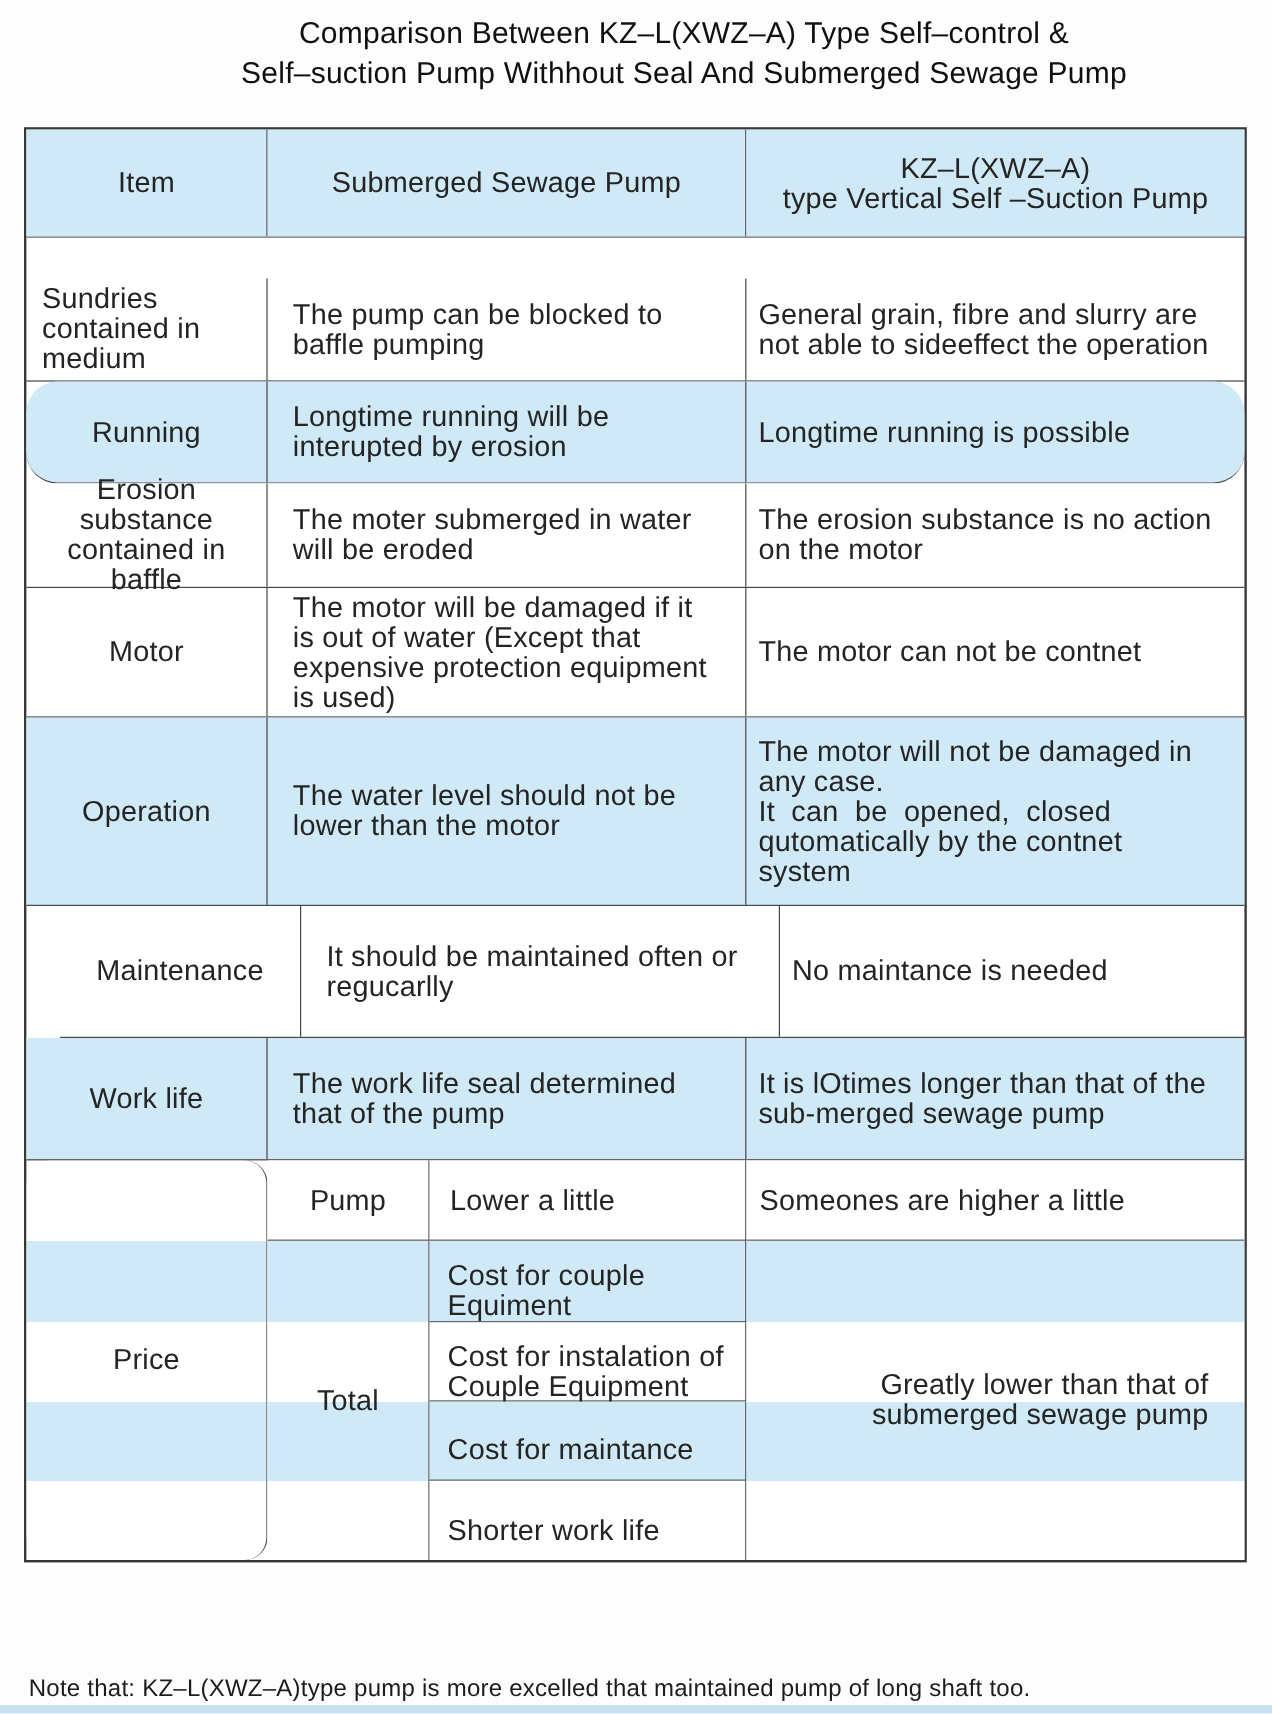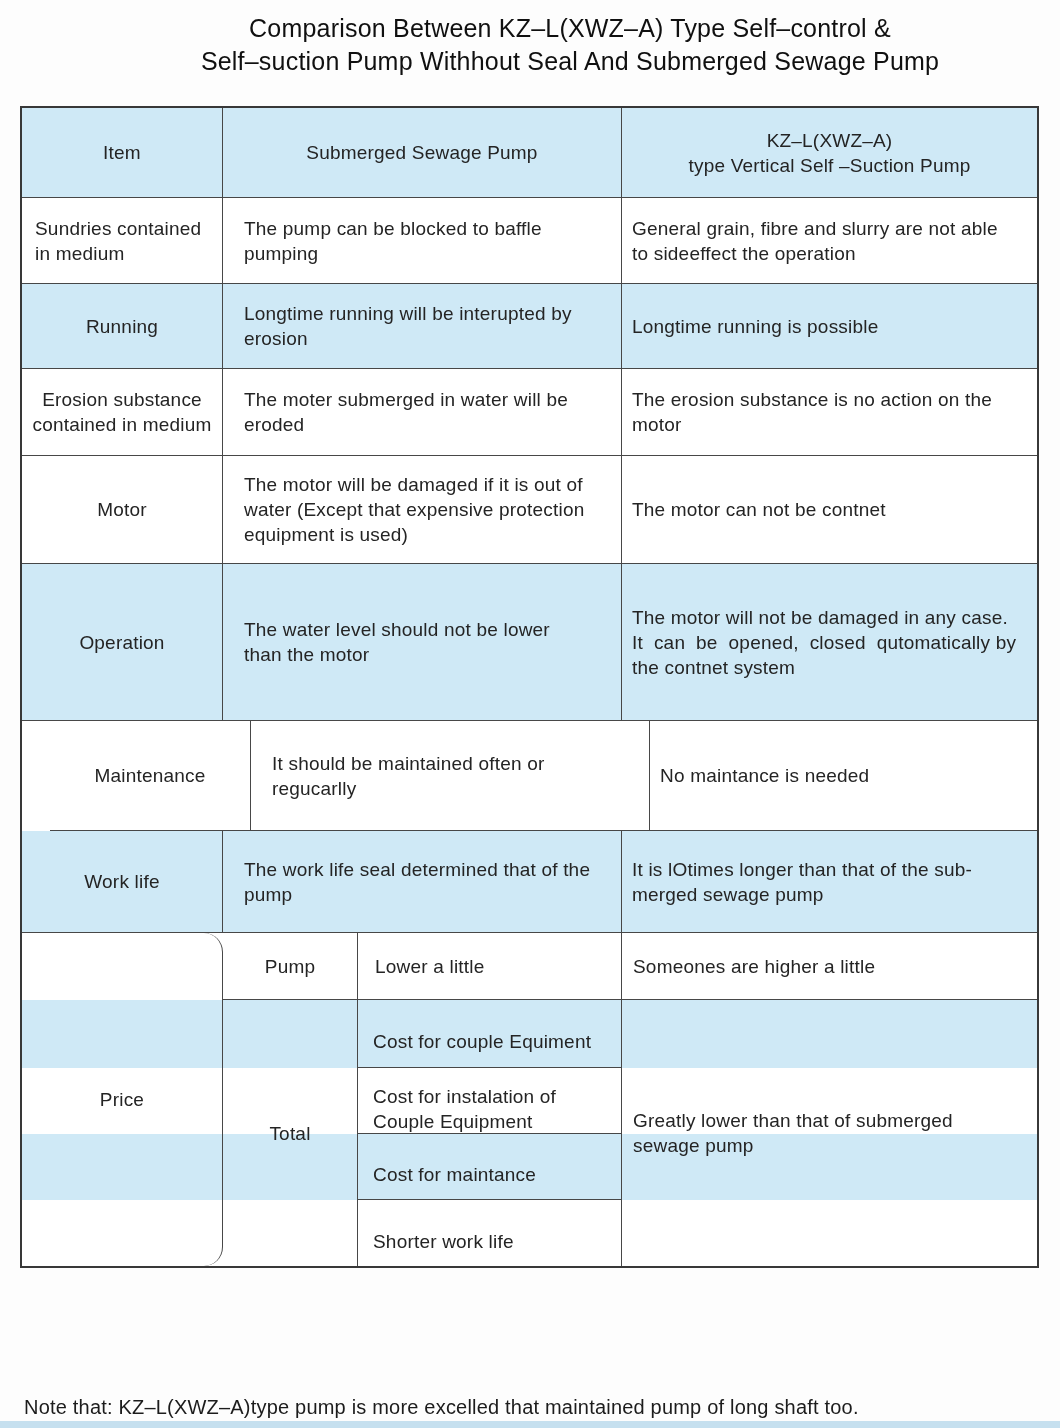--- a/index.html
+++ b/index.html
@@ -21,21 +21,21 @@
   .title{
     position:absolute;top:12px;left:0;width:1060px;
     text-align:center;font-weight:normal;font-size:25px;line-height:33px;
     color:#101010;letter-spacing:.2px;padding-left:40px;
   }
   .cmp-table{
     position:absolute;left:20px;top:106px;width:1019px;
     border:2px solid var(--outer);
     box-sizing:border-box;
     background:#fff;
-    font-size:19px;line-height:25px;letter-spacing:.2px;
+    font-size:24px;line-height:25px;letter-spacing:.2px;
   }
   .row{display:flex;border-bottom:1px solid var(--border);}
   .row:last-of-type{border-bottom:none;}
   .c1{
     width:201px;flex:none;border-right:1px solid var(--border);
     display:flex;align-items:center;justify-content:center;
     text-align:center;padding:4px 8px;box-sizing:border-box;
   }
   .c1.leftal{justify-content:flex-start;text-align:left;padding-left:13px;}
   .c2{
@@ -43,22 +43,22 @@
     display:flex;align-items:center;
     padding:6px 28px 6px 21px;box-sizing:border-box;
   }
   .c3{
     flex:1;display:flex;align-items:center;
     padding:6px 20px 6px 10px;box-sizing:border-box;
   }
   .center{justify-content:center;text-align:center;padding-left:10px;padding-right:10px;}
   .blue{background:var(--blue);}
   .hrow{height:89px;}
-  .r1{height:85px;}
-  .r2{height:84px;}
+  .r1{height:85px;margin-top:34px;}
+  .r2{height:84px;border-radius:26px;}
   .r3{height:86px;}
   .r4{height:122px;}
   .r5{height:107px;}
   .r6{height:156px;}
   .r7{height:109px;margin-left:28px;}
   .r8{height:101px;}
   .pre{white-space:pre-wrap;}
   
   .price{
     display:grid;
@@ -90,20 +90,21 @@
     background:linear-gradient(to bottom,var(--blue) 0 68px,#fff 68px 134px,var(--blue) 134px 200px,#fff 200px);
   }
   .p-cost{border-right:1px solid var(--border);border-bottom:1px solid var(--border);padding:20px 14px 4px 15px;}
   .p-cost1{grid-area:2/3/3/4;background:var(--blue);}
   .p-cost2{grid-area:3/3/4/4;background:#fff;}
   .p-cost3{grid-area:4/3/5/4;background:var(--blue);}
   .p-cost4{grid-area:5/3/6/4;background:#fff;border-bottom:none;}
   .p-greatly{
     grid-area:2/4/6/5;padding-left:11px;padding-right:30px;
     background:linear-gradient(to bottom,var(--blue) 0 68px,#fff 68px 134px,var(--blue) 134px 200px,#fff 200px);
+    text-align:right;
   }
   .note{
     position:absolute;left:24px;top:1394px;width:1020px;
     font-size:20px;line-height:26px;color:#1c1c1c;letter-spacing:.2px;
   }
   .bottom-bar{
     position:absolute;left:0;top:1421px;width:1060px;height:7px;
     background:#c6e0ef;
   }
 </style>
@@ -136,21 +137,21 @@
       <div class="c3">General grain, fibre and slurry are not able to sideeffect the operation</div>
     </div>
 
     <div class="row r2 blue">
       <div class="c1">Running</div>
       <div class="c2">Longtime running will be interupted by erosion</div>
       <div class="c3">Longtime running is possible</div>
     </div>
 
     <div class="row r3">
-      <div class="c1">Erosion substance contained in medium</div>
+      <div class="c1">Erosion substance contained in baffle</div>
       <div class="c2">The moter submerged in water will be eroded</div>
       <div class="c3">The erosion substance is no action on the motor</div>
     </div>
 
 
     <div class="row r5">
       <div class="c1">Motor</div>
       <div class="c2">The motor will be damaged if it is out of water (Except that expensive protection equipment is used)</div>
       <div class="c3">The motor can not be contnet</div>
     </div>

